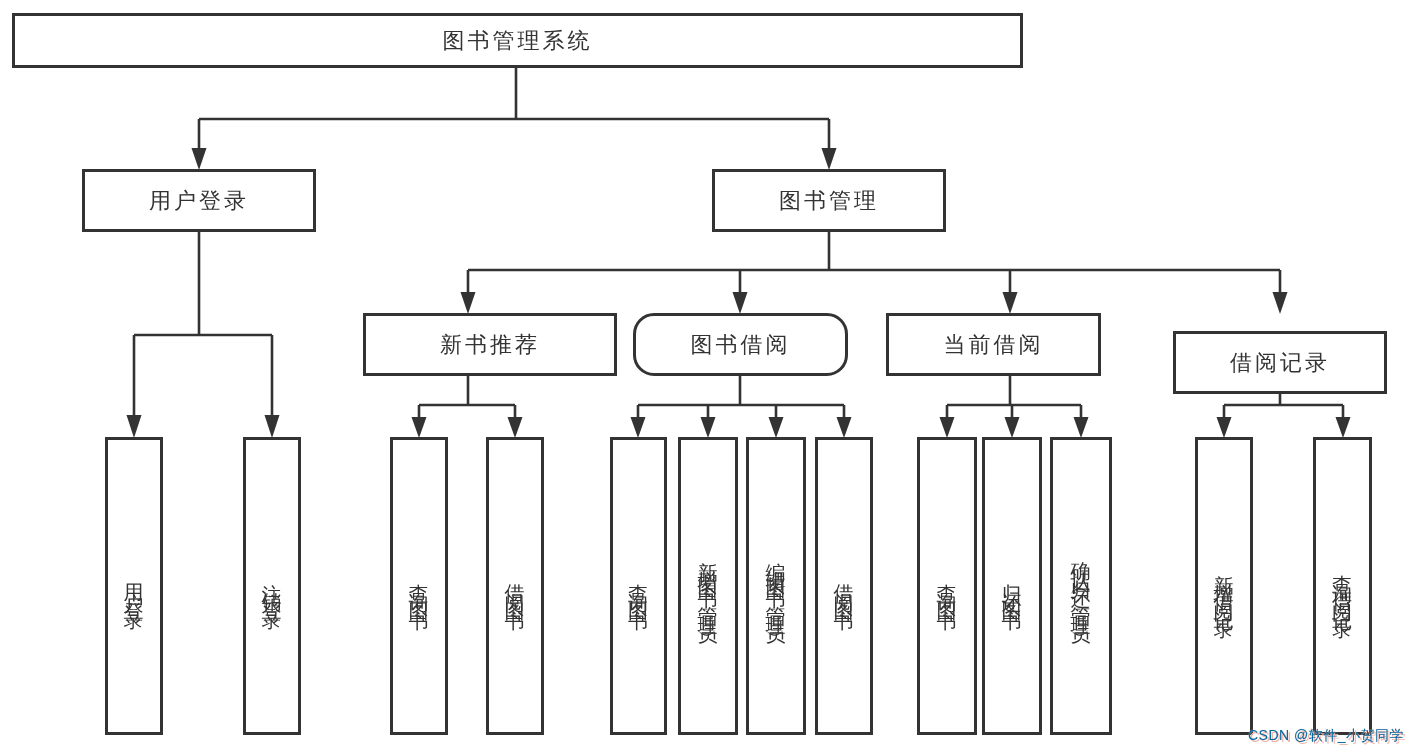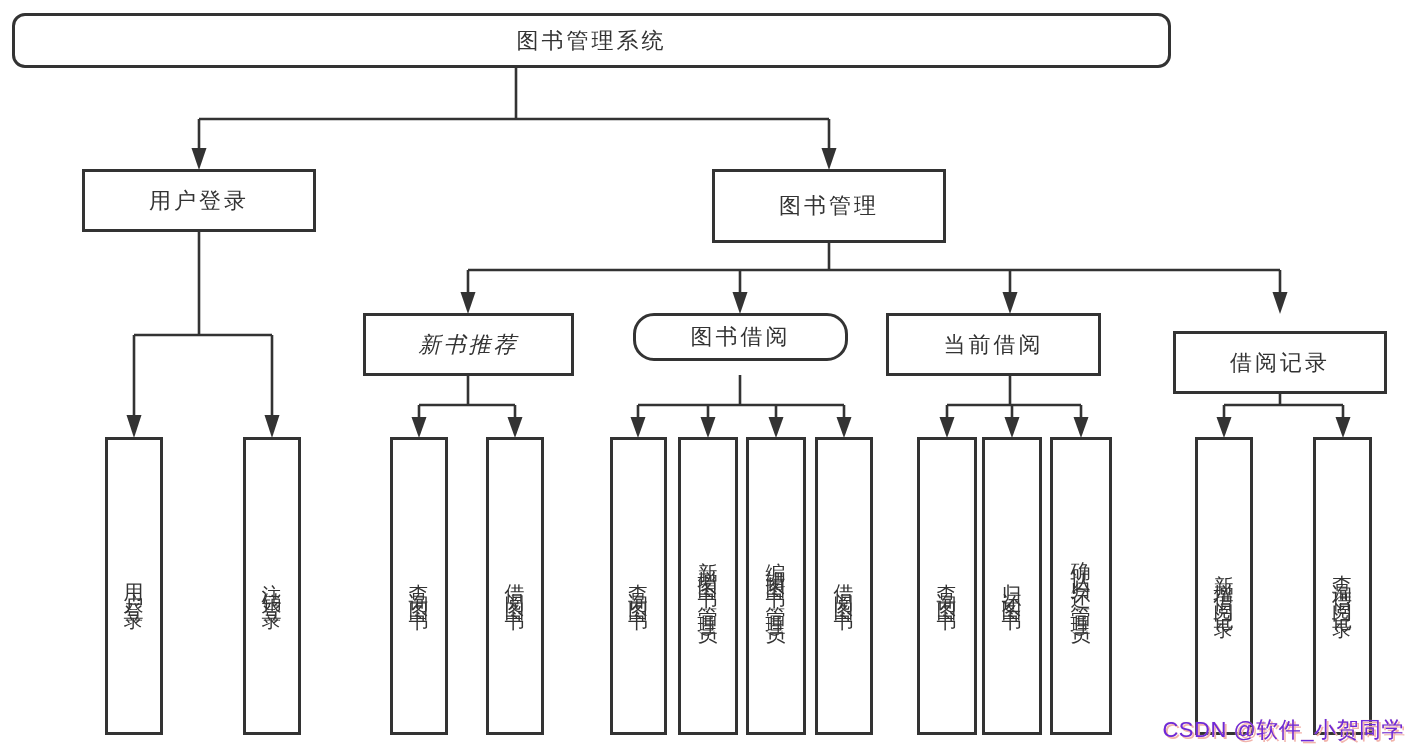--- a/index.html
+++ b/index.html
@@ -47,23 +47,23 @@
     font-size: 20px;
     letter-spacing: 9px;
     line-height: 1;
     color: #333333;
     white-space: nowrap;
   }
   .watermark {
     position: absolute;
     right: 1px;
     bottom: 2px;
-    font-size: 22px;
+    font-size: 14px;
     letter-spacing: 0.5px;
-    color: #6d28d9;
+    color: #0369a1;
     text-shadow: 2px 2px 0 #f2b4ac, 0 0 1px #e8c4c0;
     white-space: nowrap;
   }
 </style>
 </head>
 <body>
 
 <div id="stage">
 
   <svg id="connectors" viewBox="0 0 1405 747" xmlns="http://www.w3.org/2000/svg" fill="none" stroke="#333333" stroke-width="2.6">
@@ -135,27 +135,27 @@
     <g>
       <line x1="1280" y1="375" x2="1280" y2="405"></line>
       <line x1="1224" y1="405" x2="1343" y2="405"></line>
       <line x1="1224" y1="405" x2="1224" y2="424"></line>
       <polygon points="1216.5,417 1231.5,417 1224,438" fill="#333333" stroke="none"></polygon>
       <line x1="1343" y1="405" x2="1343" y2="424"></line>
       <polygon points="1335.5,417 1350.5,417 1343,438" fill="#333333" stroke="none"></polygon>
     </g>
   </svg>
 
-  <div class="node" style="left:12px; top:13px; width:1159px; height:55px;border-radius:13px;">图书管理系统</div>
+  <div class="node" style="left:12px; top:13px; width:1011px; height:55px;">图书管理系统</div>
 
   <div class="node" style="left:82px; top:169px; width:234px; height:63px;">用户登录</div>
-  <div class="node" style="left:712px; top:169px; width:234px; height:74px;">图书管理</div>
-
-  <div class="node" style="left:363px; top:313px; width:211px; height:63px;font-style:italic;">新书推荐</div>
-  <div class="node" style="left:633px; top:313px; width:215px; height:48px;border-radius:21px;">图书借阅</div>
+  <div class="node" style="left:712px; top:169px; width:234px; height:63px;">图书管理</div>
+
+  <div class="node" style="left:363px; top:313px; width:254px; height:63px;">新书推荐</div>
+  <div class="node" style="left:633px; top:313px; width:215px; height:63px;border-radius:21px;">图书借阅</div>
   <div class="node" style="left:886px; top:313px; width:215px; height:63px;">当前借阅</div>
   <div class="node" style="left:1173px; top:313px; width:214px; height:63px;margin-top:18px;">借阅记录</div>
 
   <div class="leaf" style="left:105px; width:58px;">
     <span class="vtext">用户登录</span>
   </div>
   <div class="leaf" style="left:243px; width:58px;">
     <span class="vtext">注销登录</span>
   </div>
 

